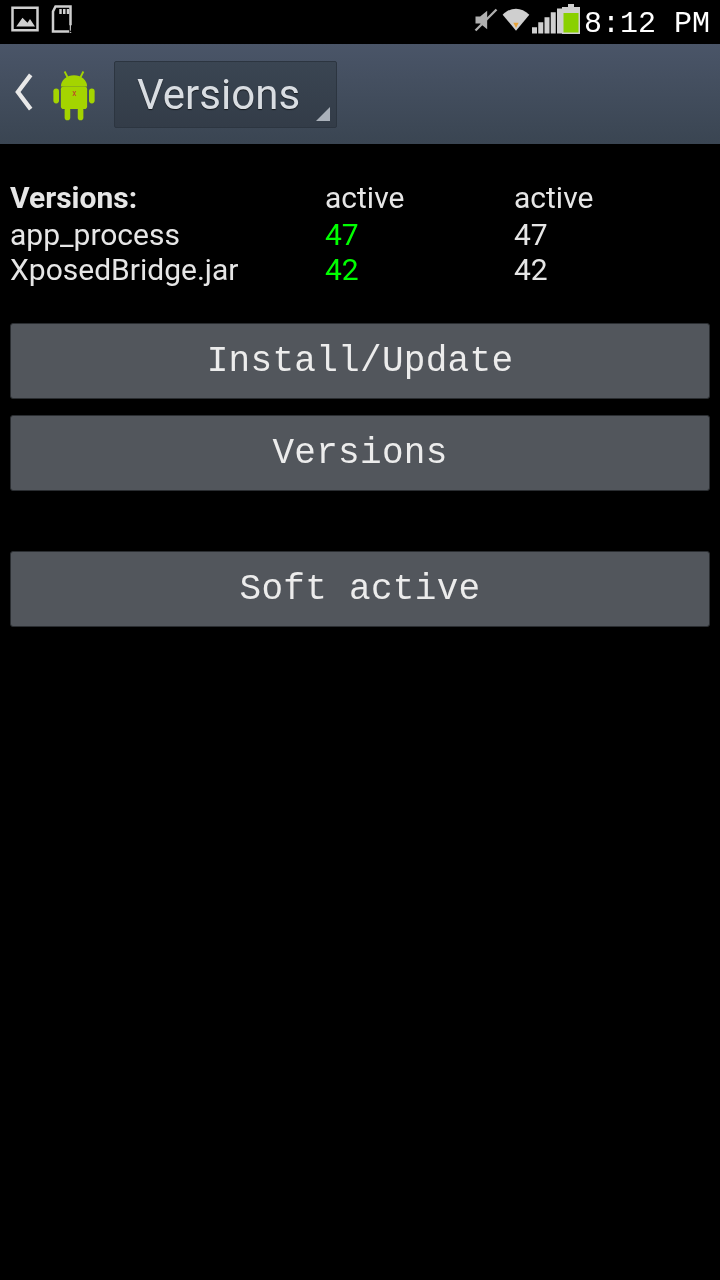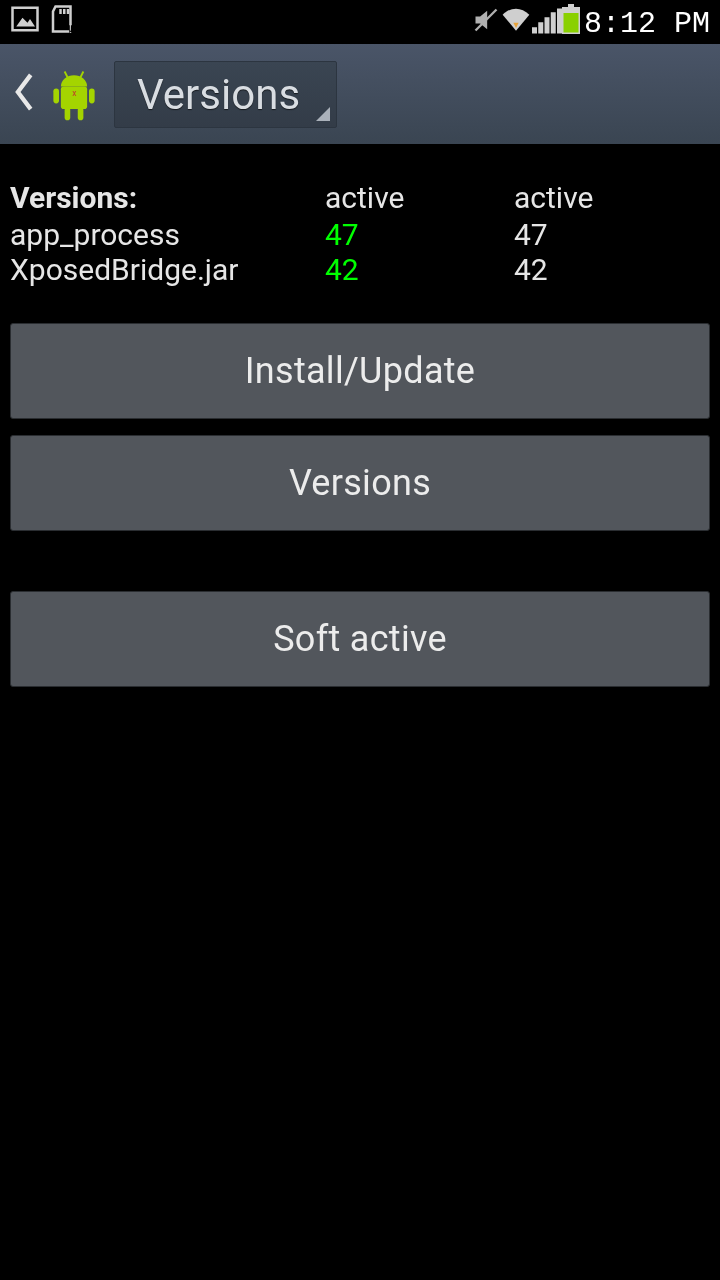--- a/index.html
+++ b/index.html
@@ -80,26 +80,27 @@
   .ver-head .ver-col-name { font-weight: 700; }
   .ver-val-active { color: #00ff00; }
 
   .btn-stack { margin-top: 36px; display: flex; flex-direction: column; gap: 16px; }
   .btn-gap-big { margin-top: 44px; }
   .btn {
     background: #52565c;
     border: 1px solid #2a2d31;
     color: #ececec;
     font-size: 36px;
-    height: 96px;
+    height: 76px;
     display: flex;
     align-items: center;
     justify-content: center;
     border-radius: 3px;
     letter-spacing: .3px;
+    font-family: Liberation Mono, monospace;
   }
 </style>
 </head>
 <body>
 
 <div class="status-bar">
   <div class="status-left">
     <span>
       <svg width="30" height="30" viewBox="0 0 24 24" fill="none">
         <rect x="2" y="3" width="20" height="18" stroke="#cfcfcf" stroke-width="2"></rect>

